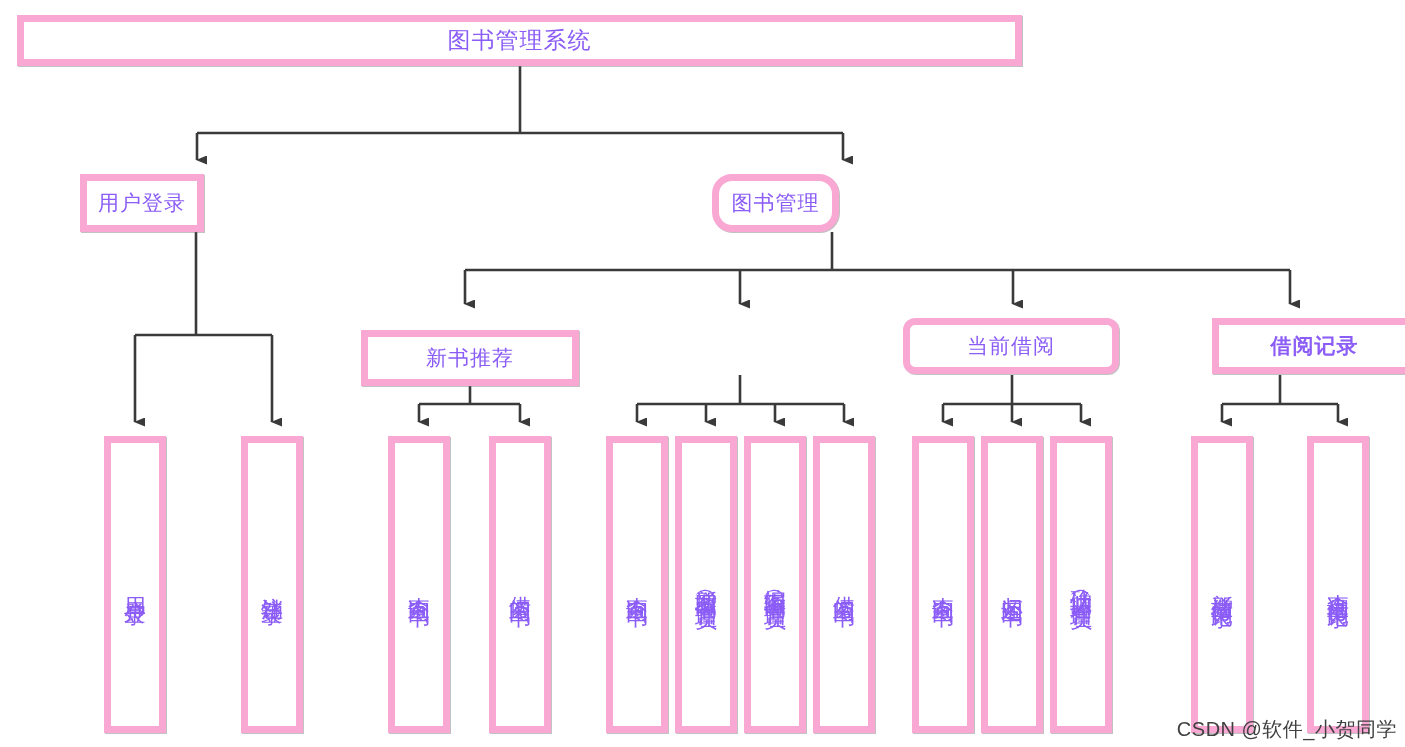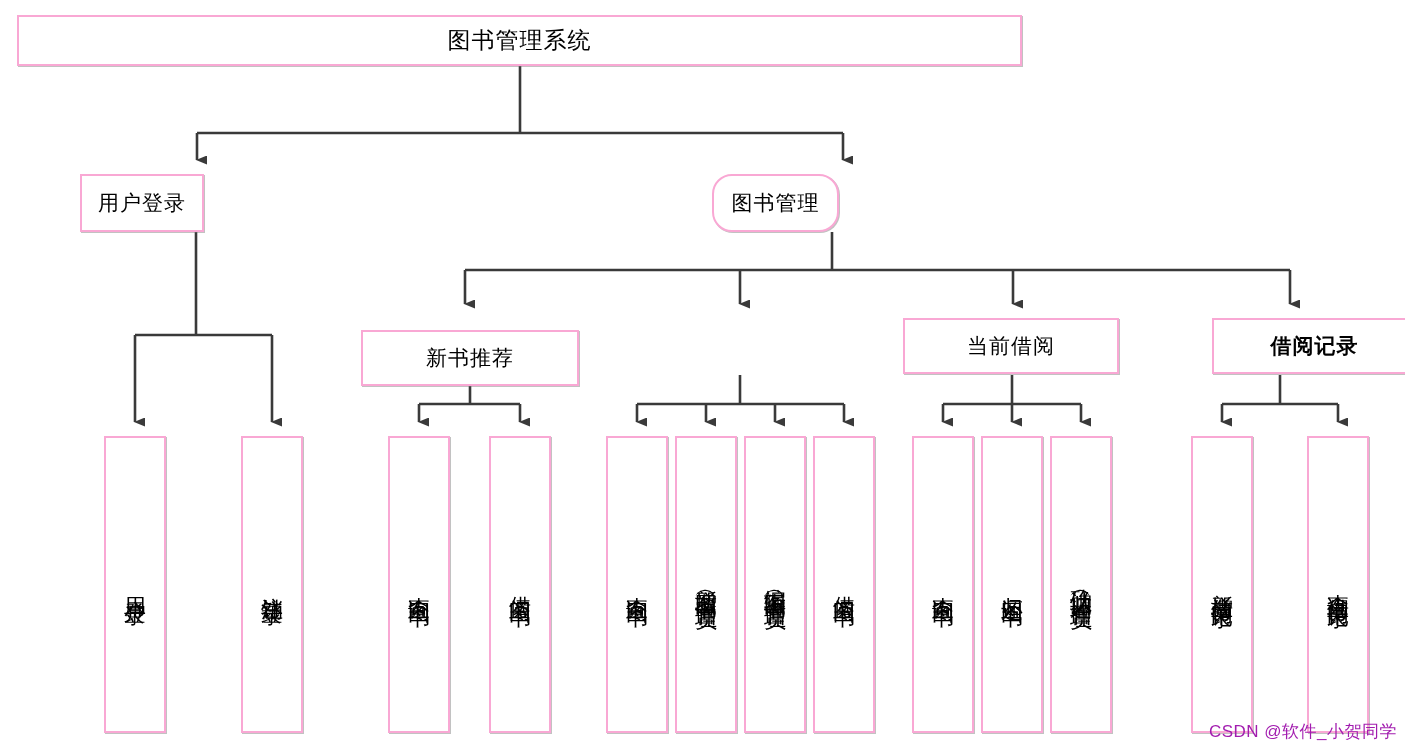--- a/index.html
+++ b/index.html
@@ -9,26 +9,26 @@
     font-family:"Liberation Sans","DejaVu Sans",sans-serif;
     position:relative;
     overflow:hidden;
   }
   #canvas{position:absolute;left:0;top:0;width:1405px;height:747px;}
   svg.edges{position:absolute;left:0;top:0;width:1405px;height:747px;pointer-events:none;}
 
   .node{
     position:absolute;
     box-sizing:border-box;
-    border:2px solid #f9a8d4;
+    border:7px solid #f9a8d4;
     background:#ffffff;
     display:flex;
     align-items:center;
     justify-content:center;
-    color:#000000;
+    color:#8b5cf6;
     box-shadow:1px 1px 0 rgba(120,120,120,0.45);
   }
   .node .lbl{
     display:block;
     text-align:center;
     line-height:1.15;
     white-space:nowrap;
   }
   
   .node.h .lbl{font-size:21px;letter-spacing:1px;}
@@ -42,22 +42,22 @@
     font-size:22px;
     line-height:1.18;
     letter-spacing:3px;
     white-space:normal;
     max-height:280px;
   }
 
   #watermark{
     position:absolute;
     right:8px;bottom:4px;
-    font-size:17px;
-    color:#a21caf;
+    font-size:20px;
+    color:#404040;
     letter-spacing:0.5px;
     white-space:nowrap;
     font-family:"Liberation Sans","DejaVu Sans",sans-serif;
   }
 </style>
 </head>
 <body>
 
 <div id="canvas">
 
@@ -121,21 +121,21 @@
 
   <div class="node h" style="left:712px;top:174px;width:127px;height:58px;border-radius:20px;">
     <span class="lbl">图书管理</span>
   </div>
 
   <div class="node h" style="left:361px;top:318px;width:218px;height:56px;margin-top:12px;">
     <span class="lbl">新书推荐</span>
   </div>
 
 
-  <div class="node h" style="left:903px;top:318px;width:216px;height:56px;">
+  <div class="node h" style="left:903px;top:318px;width:216px;height:56px;border-radius:12px;">
     <span class="lbl">当前借阅</span>
   </div>
 
   <div class="node h" style="left:1212px;top:318px;width:205px;height:56px;font-weight:bold;">
     <span class="lbl">借阅记录</span>
   </div>
 
   <div class="node v" style="left:104px;top:436px;width:62px;height:297px;">
     <span class="lbl">用户登录</span>
   </div>

